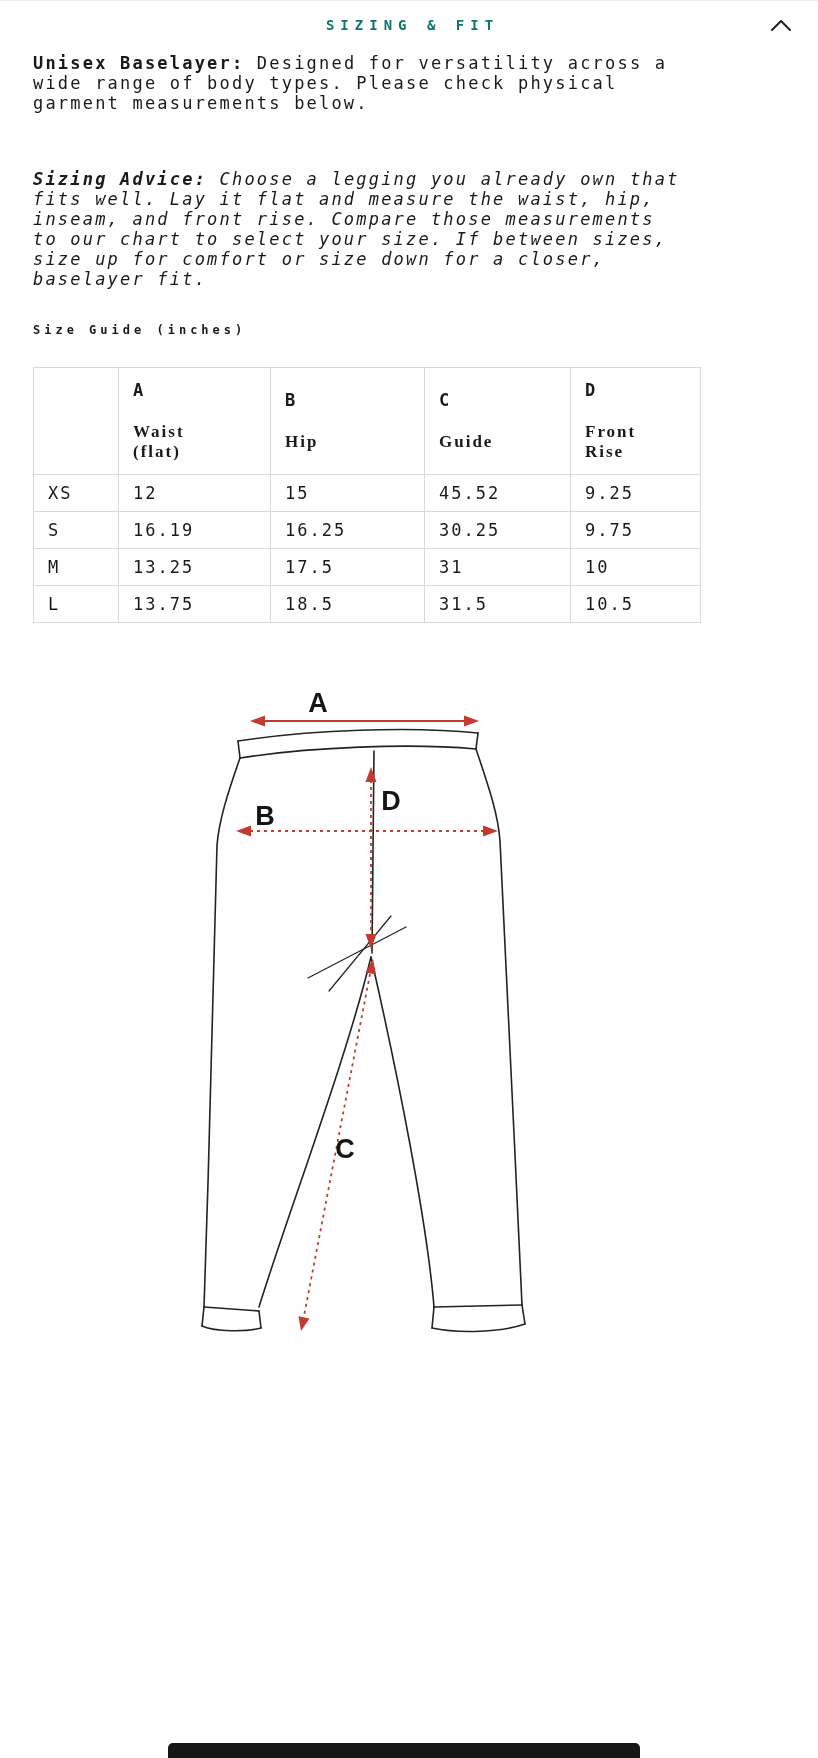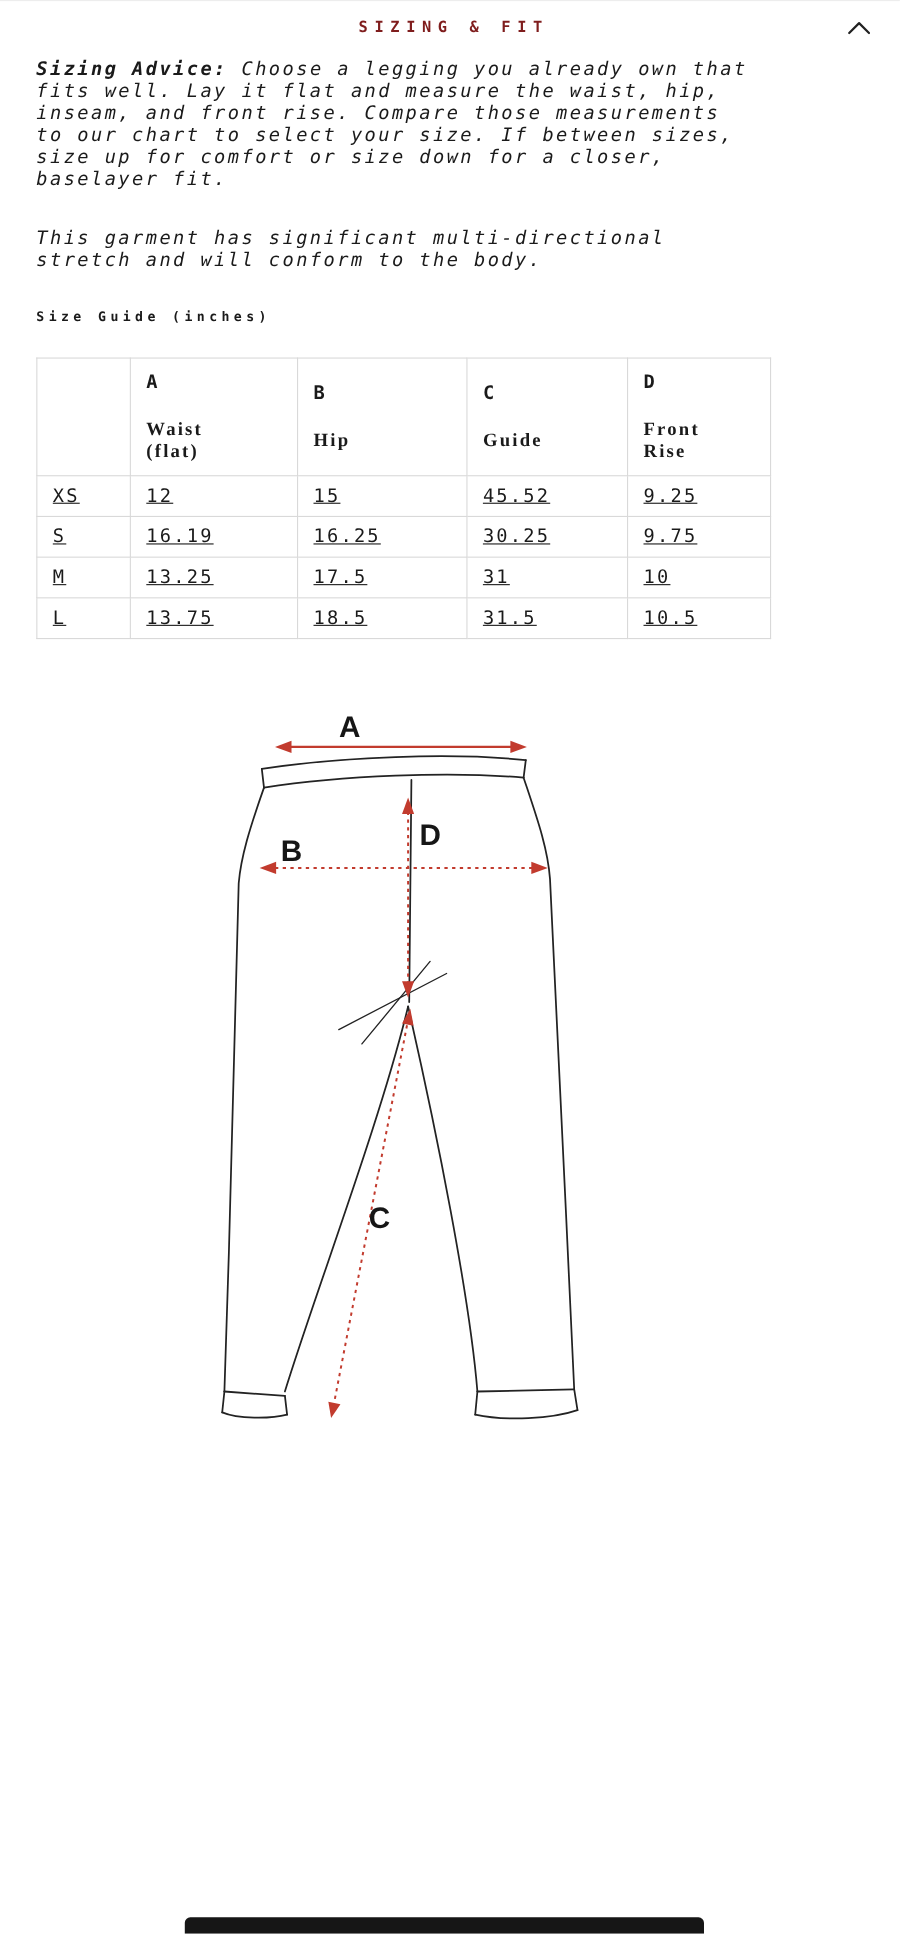--- a/index.html
+++ b/index.html
@@ -23,21 +23,21 @@
     cursor: pointer;
   }
   .acc-header .side-spacer { width: 30px; }
   .acc-title {
     flex: 1;
     margin: 0;
     text-align: center;
     font-size: 14px;
     font-weight: 700;
     letter-spacing: 6px;
-    color: #7f1d1d;
+    color: #0f766e;
   }
   .chev {
     width: 30px;
     display: flex;
     justify-content: flex-end;
     align-items: center;
   }
 
   
   .content { padding: 18px 133px 0 33px; }
@@ -65,21 +65,21 @@
     table-layout: fixed;
     font-size: 17px;
     letter-spacing: 2px;
   }
   table.size-table th, table.size-table td {
     border: 1px solid #d9d9d9;
     text-align: left;
     vertical-align: middle;
   }
   table.size-table th { font-weight: 700; padding: 12px 14px; }
-  table.size-table td { padding: 8px 14px; font-weight: 400; text-decoration: underline; }
+  table.size-table td { padding: 8px 14px; font-weight: 400; }
   td.size-cell { font-weight: 700; }
   .col-letter { display: block; margin-bottom: 22px; line-height: 20px; }
   .col-label  { display: block; white-space: pre-line; line-height: 20px; font-family: Liberation Serif, serif; }
 
   
   figure.diagram { margin: 56px 0 0 137px; width: 500px; }
 
   
   .bottom-bar {
     position: absolute;
@@ -101,25 +101,25 @@
     <h2 class="acc-title">SIZING &amp; FIT</h2>
     <span class="chev">
       <svg width="22" height="13" viewBox="0 0 22 13">
         <polyline points="2,11 11,2 20,11" fill="none" stroke="#222" stroke-width="2" stroke-linecap="round" stroke-linejoin="round"></polyline>
       </svg>
     </span>
   </div>
 
   <div class="content">
 
+    <p class="para"><b>Unisex Baselayer:</b> <span>Designed for versatility across a wide range of body types. Please check physical garment measurements below.</span></p>
 
 
     <p class="para gap-md"><b>Sizing Advice:</b> <span>Choose a legging you already own that fits well. Lay it flat and measure the waist, hip, inseam, and front rise. Compare those measurements to our chart to select your size. If between sizes, size up for comfort or size down for a closer, baselayer fit.</span></p>
 
-    <p class="para gap-md"><span>This garment has significant multi-directional stretch and will conform to the body.</span></p>
 
     <h3 class="size-guide-heading">Size Guide (inches)</h3>
 
     <table class="size-table">
       <colgroup>
         <col style="width:85px">
           <col style="width:152px">
           <col style="width:154px">
           <col style="width:146px">
           <col style="width:130px">

